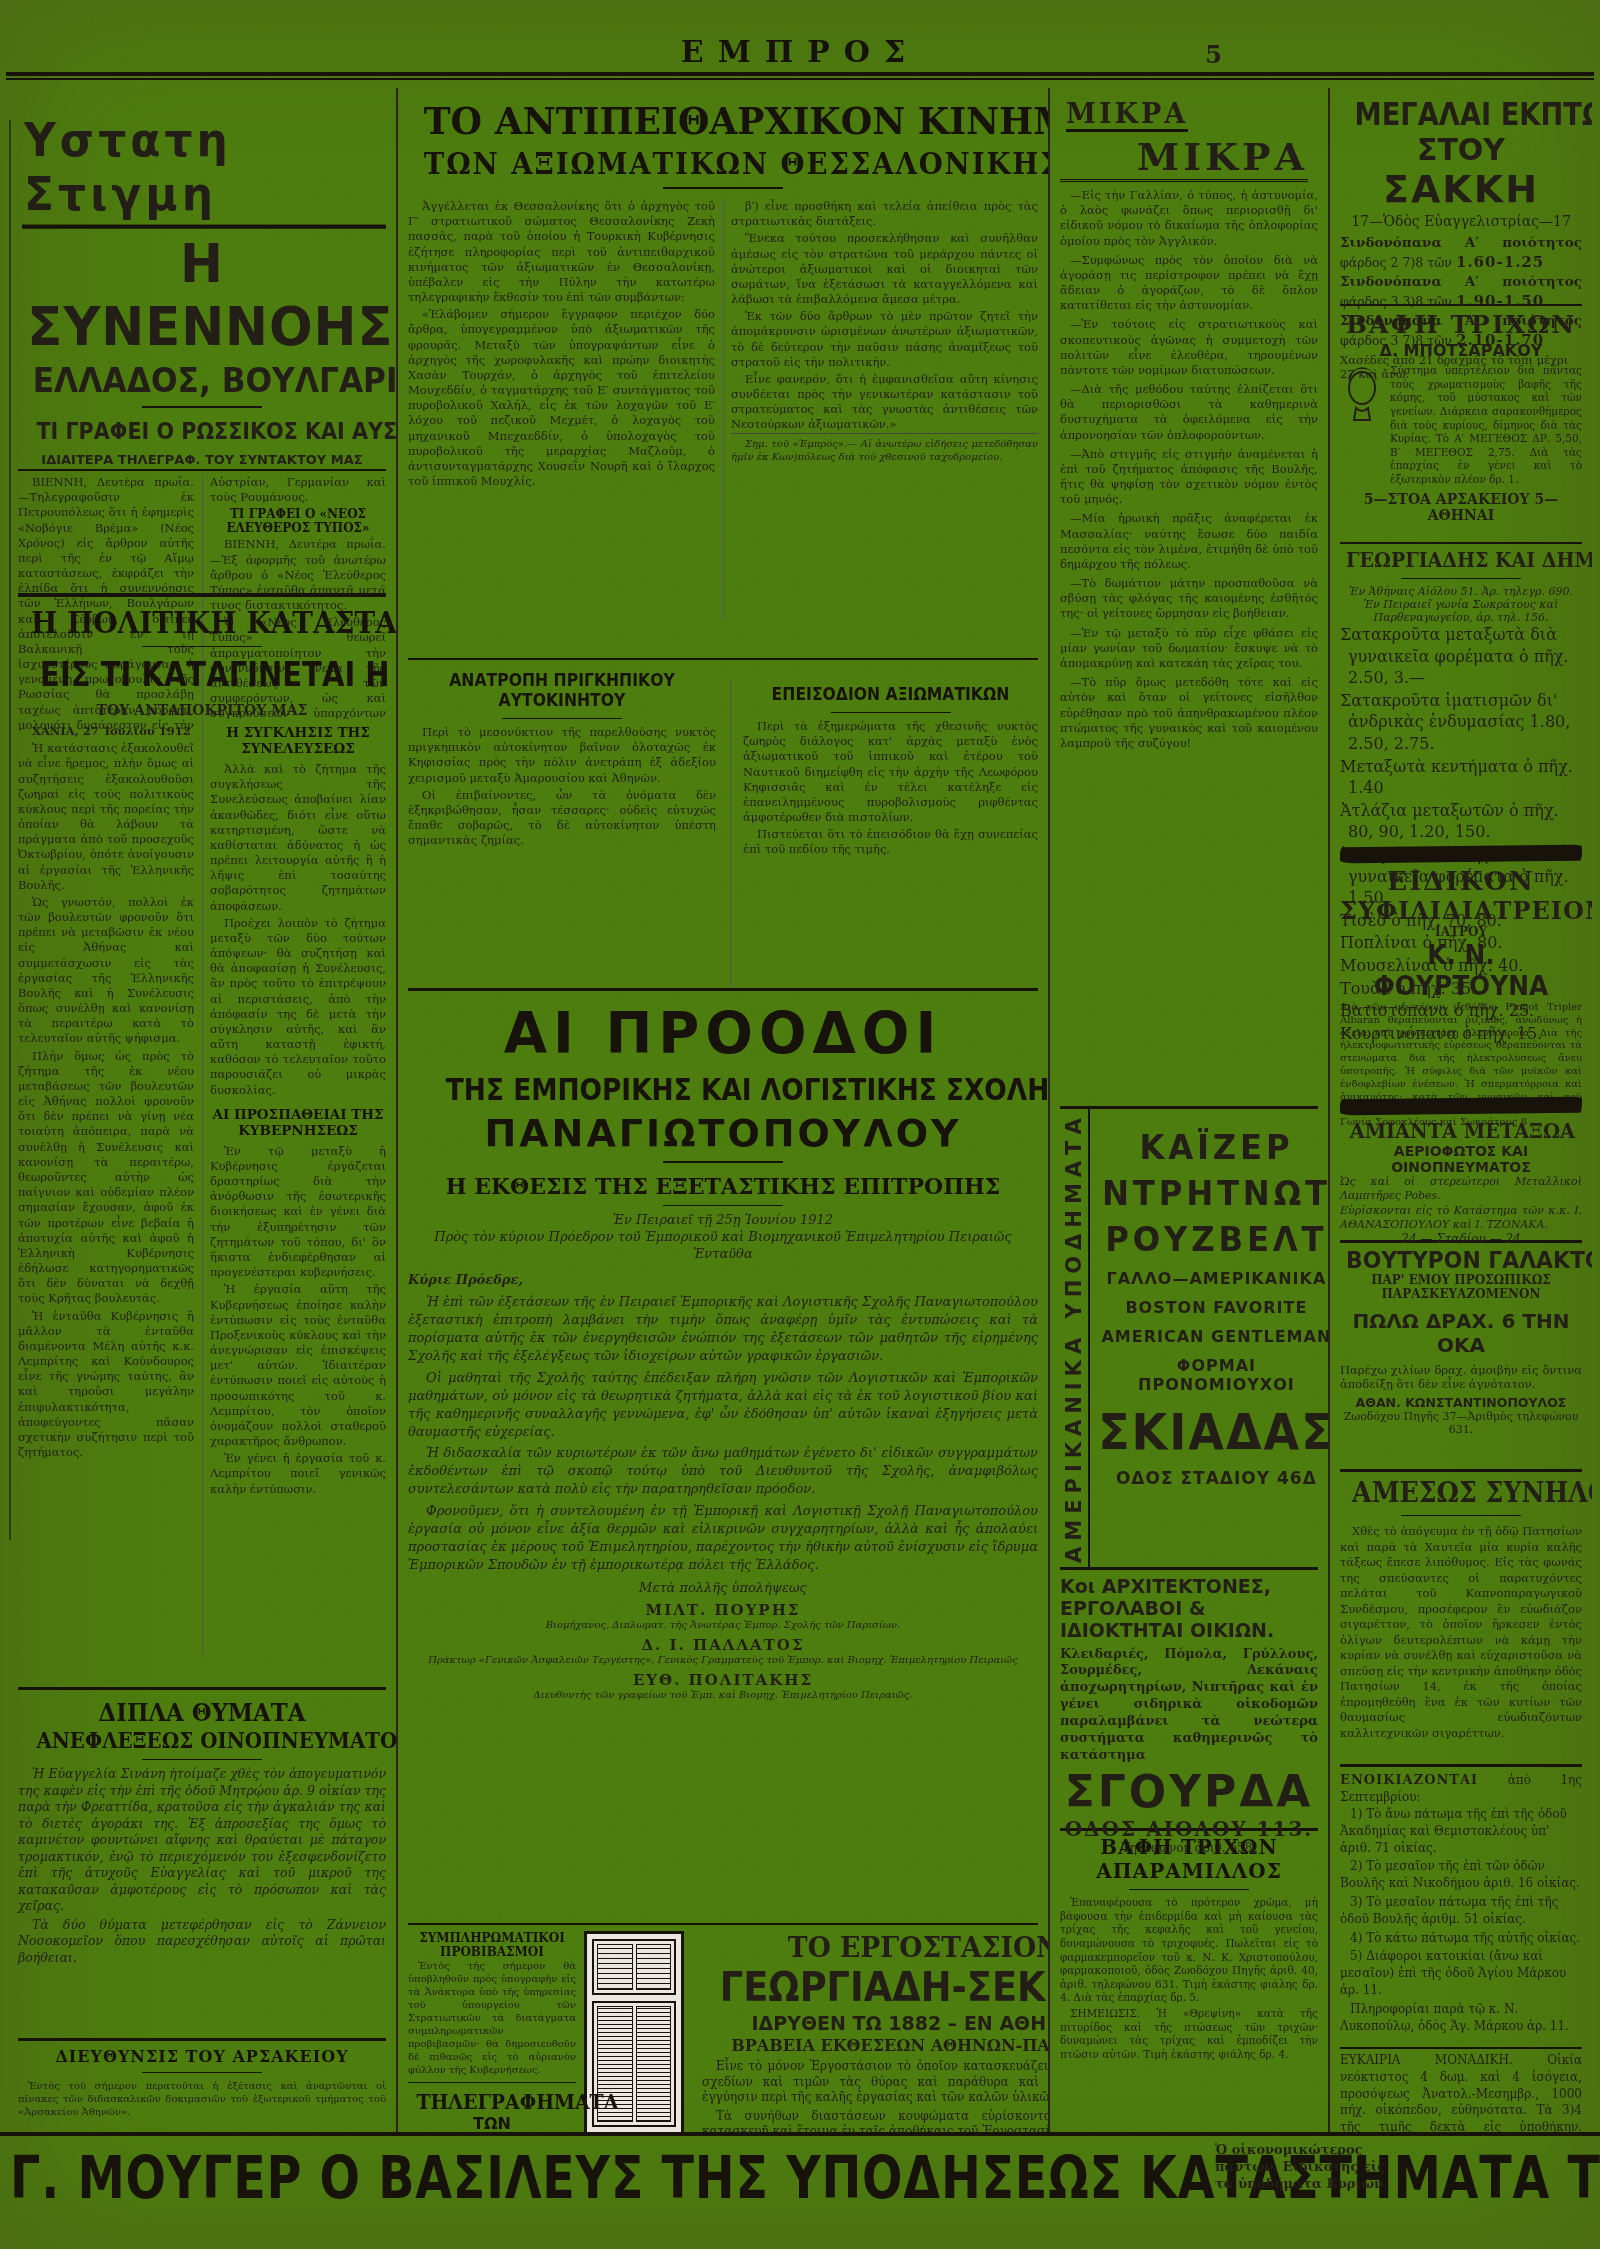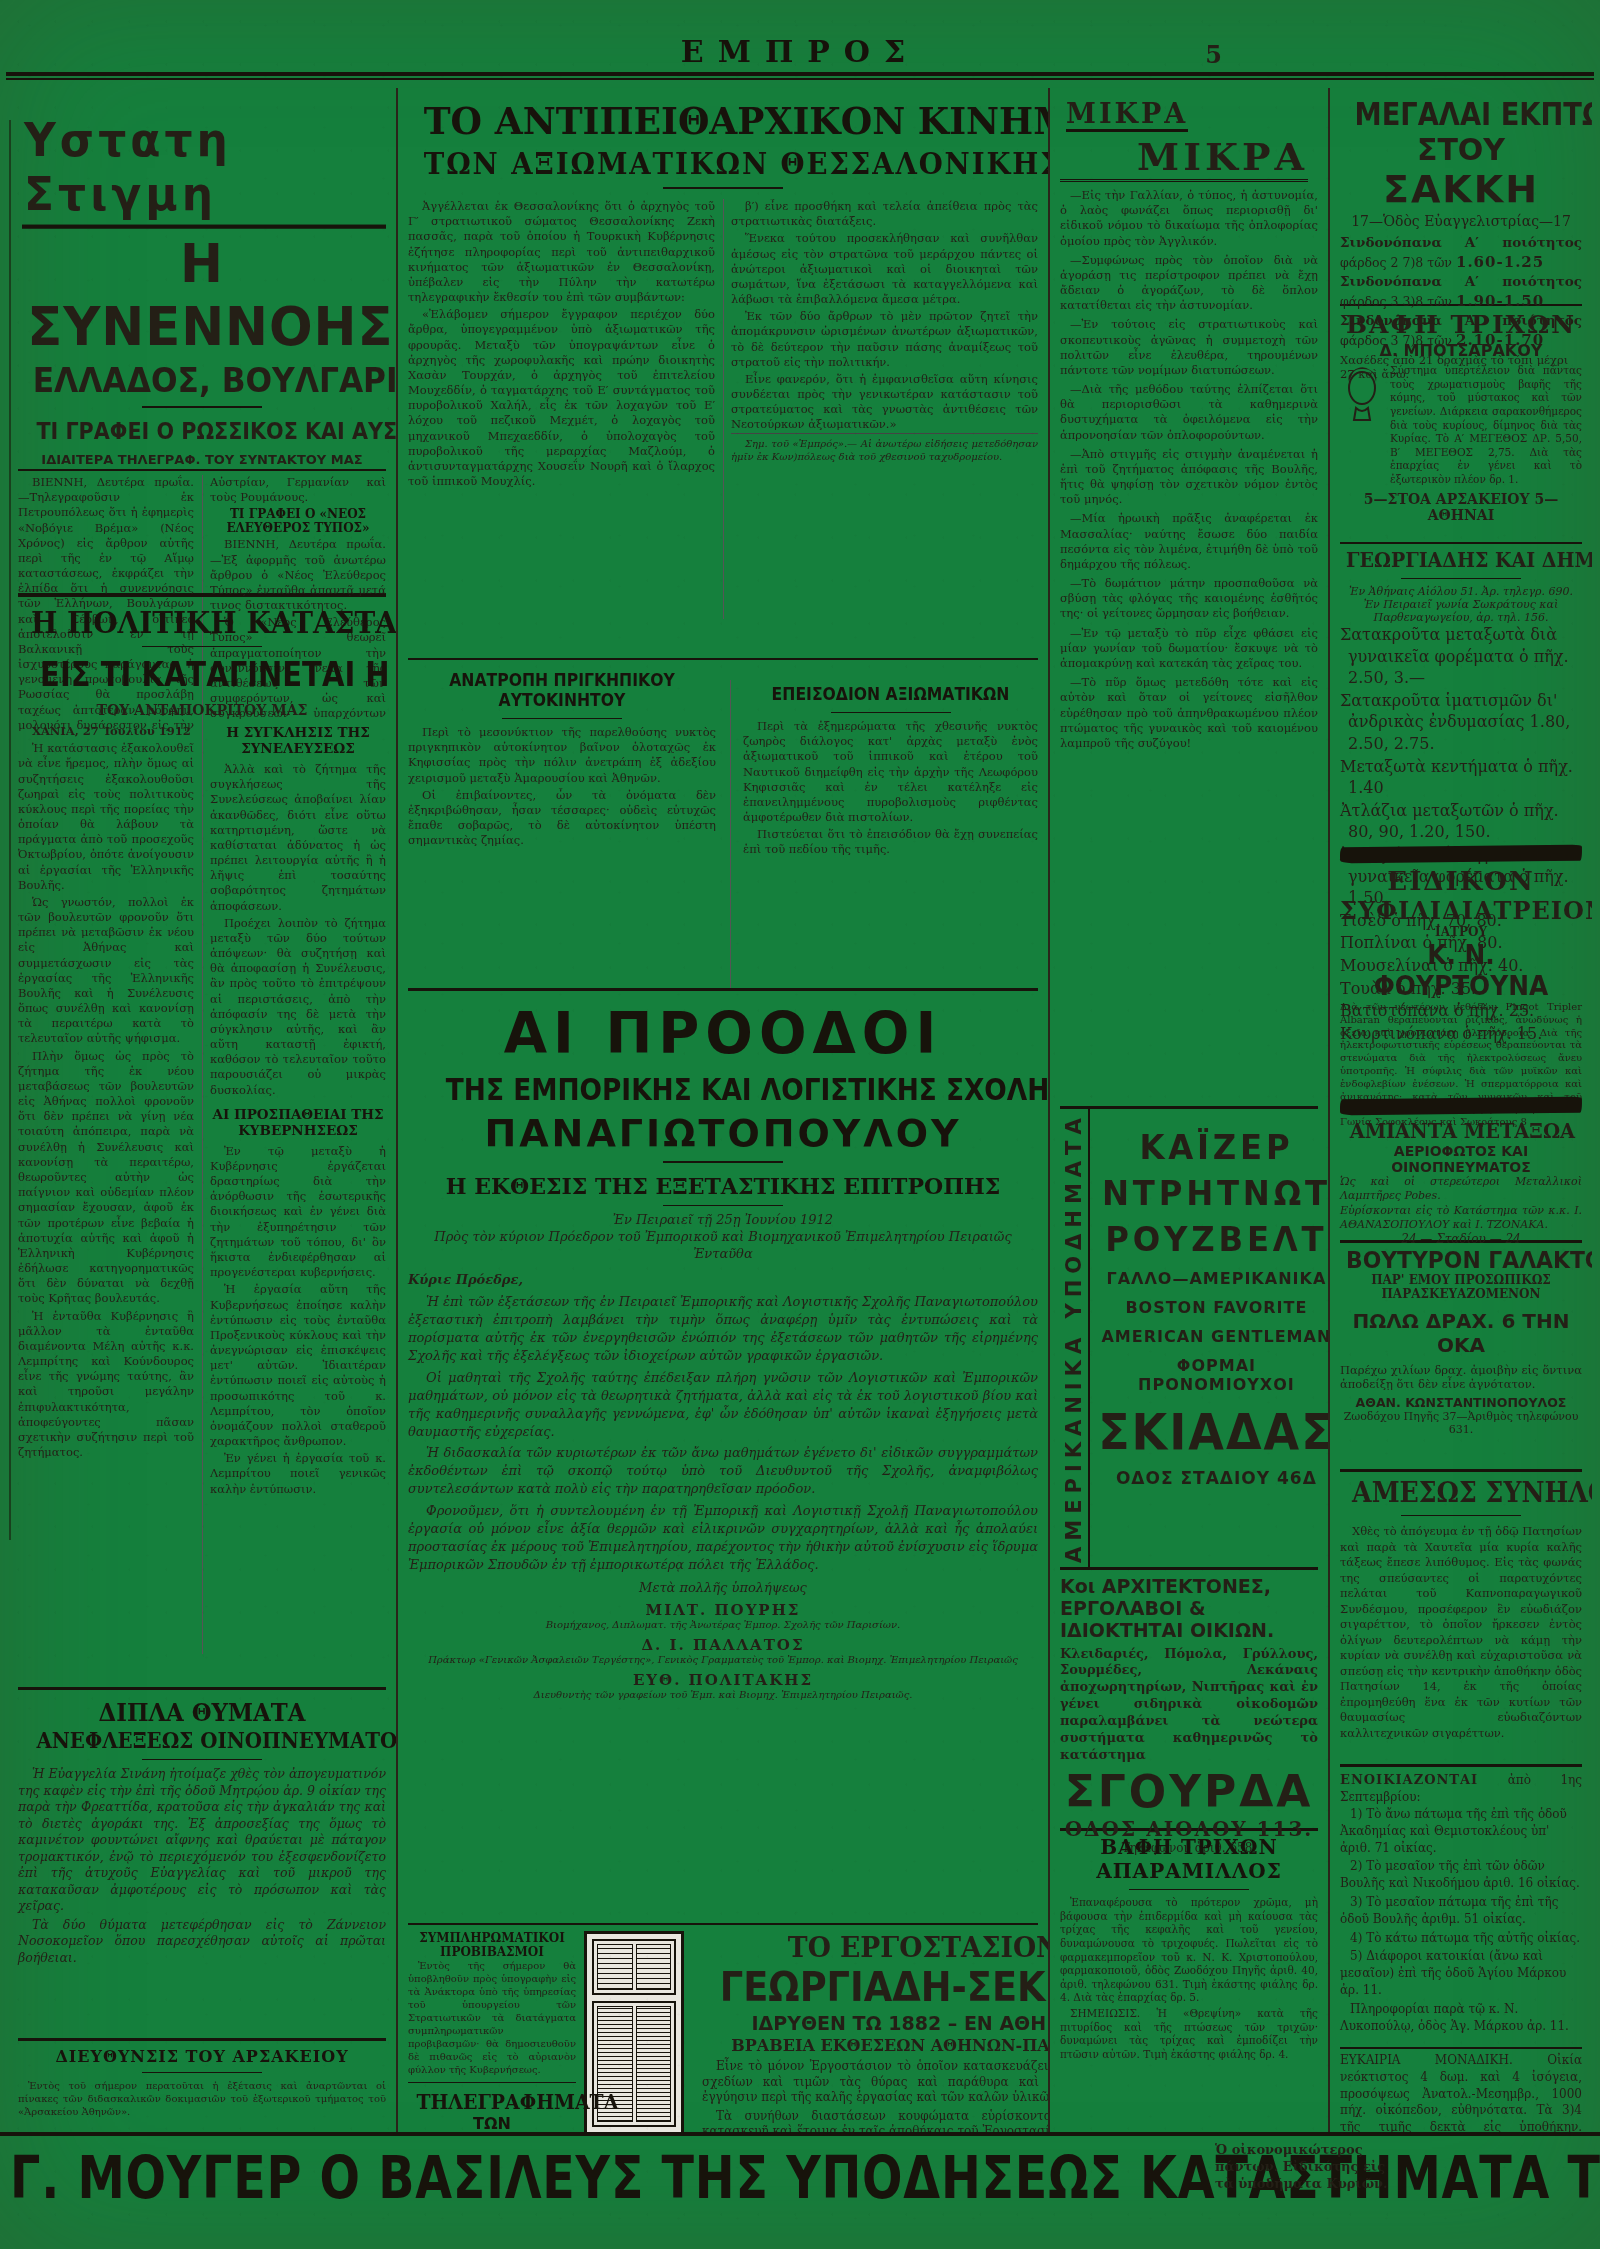--- a/index.html
+++ b/index.html
@@ -1,16 +1,16 @@
 <!DOCTYPE html>
 <html><head>
 <meta charset="utf-8">
 <style>
   html,body{margin:0;padding:0;background:#6b6b68;}
-  .page{position:relative;width:1600px;height:2249px;margin:0 auto;background:#15803d;
+  .page{position:relative;width:1600px;height:2249px;margin:0 auto;background:#4d7c0f;
         color:#241f16;font-family:"DejaVu Serif",serif;overflow:hidden;
         box-shadow:inset 0 0 140px rgba(70,58,34,.28);}
   .grain{position:absolute;inset:0;pointer-events:none;opacity:.6;
         background-image:radial-gradient(rgba(20,16,8,.05) 1px,transparent 1px),
                          radial-gradient(rgba(20,16,8,.04) 1px,transparent 1.5px);
         background-size:37px 43px,59px 51px;}
   .edge-line{position:absolute;left:9px;top:120px;width:2px;height:1420px;background:rgba(25,20,10,.55);}
 
   
   .masthead{position:relative;height:86px;}

